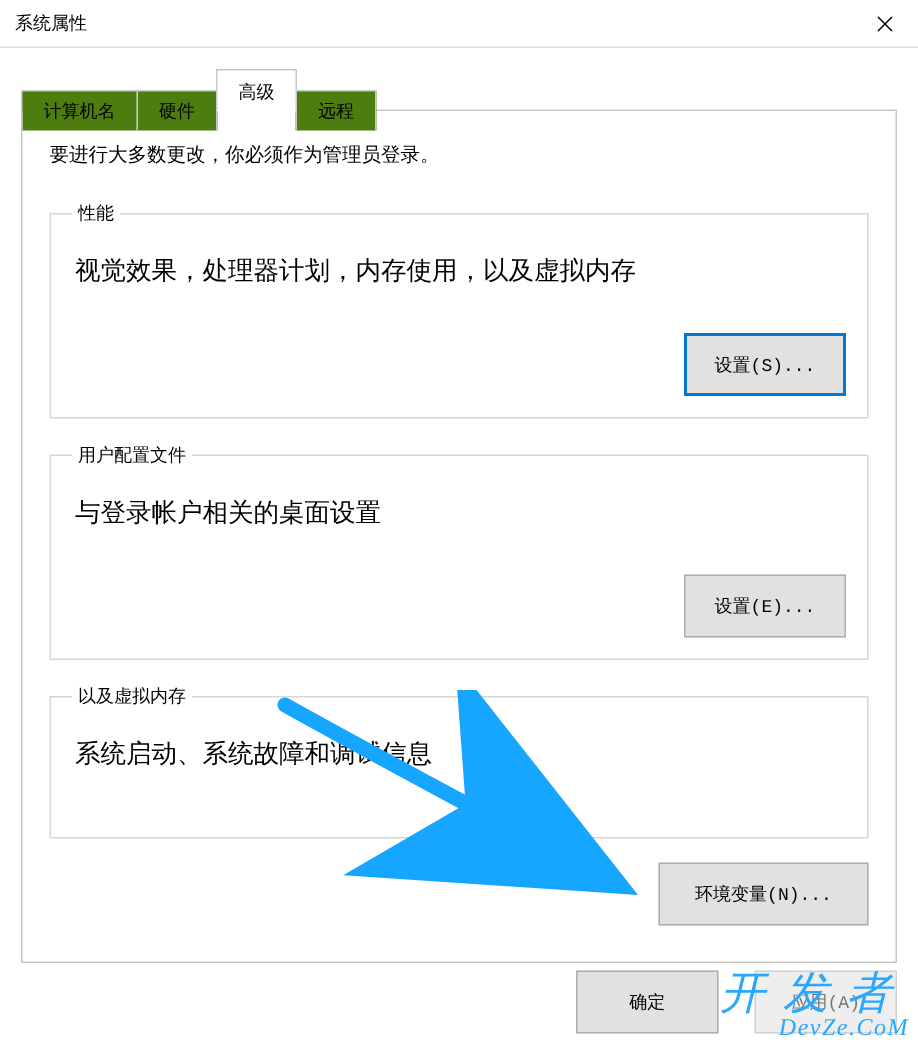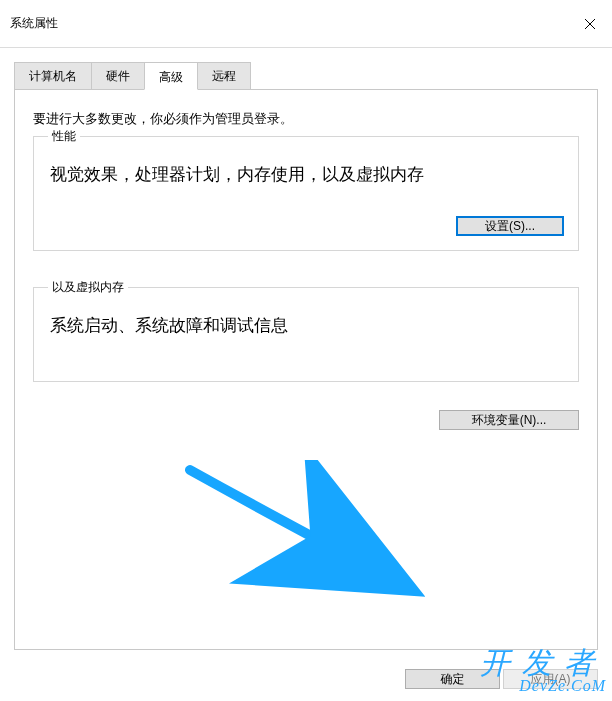--- a/index.html
+++ b/index.html
@@ -6,21 +6,21 @@
   body {
     font-family: "Microsoft YaHei", "Segoe UI", Tahoma, sans-serif;
     font-size: 12px;
     background: #ffffff;
     width: 612px;
     height: 701px;
     position: relative;
     overflow: hidden;
   }
   .titlebar {
-    height: 48px;
+    height: 32px;
     display: flex;
     align-items: center;
     justify-content: space-between;
     padding: 0 0 0 10px;
     border-bottom: 1px solid #dcdcdc;
   }
   .close-btn {
     width: 45px; height: 30px;
     display: flex; align-items: center; justify-content: center;
     font-size: 14px; color: #000;
@@ -31,84 +31,84 @@
   .tabs {
     display: flex;
     position: relative;
     border-bottom: 1px solid #c8c8c8;
     height: 28px;
   }
   .tab {
     padding: 5px 14px 4px 14px;
     border: 1px solid #c8c8c8;
     border-bottom: none;
-    background: #e5e5e5;
+    background: #4d7c0f;
     margin-right: -1px;
     font-size: 12px;
     position: relative;
-    top: 0;
+    top: 14px;
     cursor: pointer;
   }
   .tab.active {
     top: 0;
     padding-top: 6px;
     padding-bottom: 6px;
     background: #ffffff;
     border-bottom: 1px solid #ffffff;
     margin-bottom: -1px;
     z-index: 2;
   }
   .tab-panel {
     border: 1px solid #c8c8c8;
     border-top: none;
     padding: 20px 18px 18px 18px;
     min-height: 560px;
     position: relative;
   }
-  .intro { font-size: 13px; }
+  .intro { margin-bottom: 22px; font-size: 13px; }
   fieldset.group {
     border: 1px solid #d6d6d6;
     padding: 14px 14px 14px 14px;
-    margin-bottom: 28px;
+    margin-bottom: 16px;
     position: relative;
   }
   fieldset.group legend {
     padding: 0 4px;
     font-size: 12px;
   }
   .group-desc { margin: 4px 0 30px 2px; font-size: 17px; }
   .group-actions {
     display: flex;
     justify-content: flex-end;
   }
   .btn {
     min-width: 108px;
-    height: 20px;
+    height: 42px;
     padding: 0 14px;
     background: #e1e1e1;
     border: 1px solid #adadad;
     font-size: 12px;
-    font-family: Liberation Sans, sans-serif;
+    font-family: Liberation Mono, monospace;
     cursor: pointer;
   }
   .btn.highlight {
     border: 2px solid #0078d7;
   }
   .env-row {
     display: flex;
     justify-content: flex-end;
     margin-top: 6px;
     margin-bottom: 6px;
   }
   .dialog-buttons {
     position: absolute;
     bottom: 12px;
     right: 14px;
     display: flex;
-    gap: 3px;
+    gap: 24px;
   }
   .dialog-buttons .btn { min-width: 95px; }
   .arrow-annot {
     position: absolute;
     left: 170px;
     top: 460px;
     pointer-events: none;
   }
   .watermark {
     position: absolute;
@@ -151,20 +151,27 @@
     <div class="intro">要进行大多数更改，你必须作为管理员登录。</div>
 
     <fieldset class="group">
       <legend>性能</legend>
       <div class="group-desc">视觉效果，处理器计划，内存使用，以及虚拟内存</div>
       <div class="group-actions">
         <button class="btn highlight">设置(S)...</button>
       </div>
     </fieldset>
 
+    <fieldset class="group">
+      <legend>用户配置文件</legend>
+      <div class="group-desc">与登录帐户相关的桌面设置</div>
+      <div class="group-actions">
+        <button class="btn">设置(E)...</button>
+      </div>
+    </fieldset>
 
     <fieldset class="group">
       <legend>以及虚拟内存</legend>
       <div class="group-desc">系统启动、系统故障和调试信息</div>
     </fieldset>
 
     <div class="env-row">
       <button class="btn" style="min-width:140px">环境变量(N)...</button>
     </div>
 

